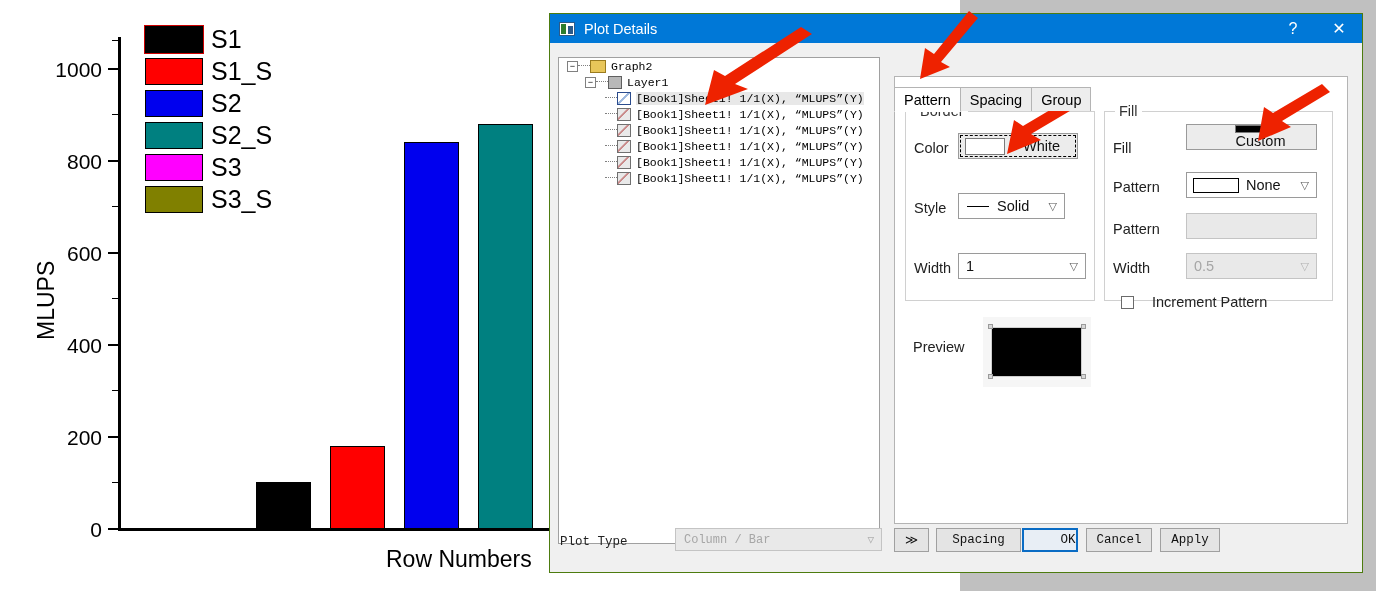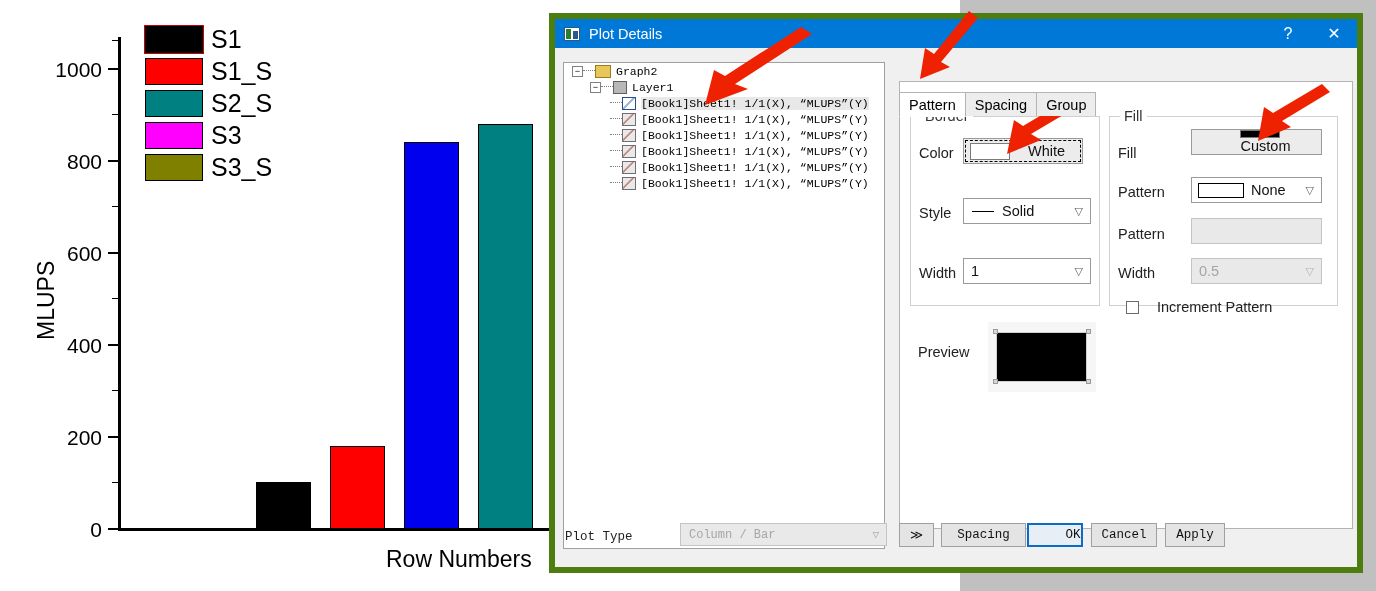--- a/index.html
+++ b/index.html
@@ -34,21 +34,21 @@
   
   #legend { position: absolute; left: 145px; top: 23px; }
   .legend-row { display: flex; align-items: center; height: 32px; }
   .legend-swatch { width: 58px; height: 27px; border: 1px solid #000; box-sizing: border-box; }
   .legend-swatch.sel { outline: 1px solid #c00; outline-offset: 0px; }
   .legend-label { font-size: 25px; color: #000; margin-left: 8px; line-height: 1; }
 
   
   #dialog {
     position: absolute; left: 549px; top: 13px; width: 814px; height: 560px;
-    background: #0ea5e9; border: 6px solid #4d7c0f; box-sizing: border-box;
+    background: #0ea5e9; border: 1px solid #4d7c0f; box-sizing: border-box;
     font-family: "Liberation Sans", sans-serif;
   }
   #titlebar {
     position: absolute; left: 0; top: 0; right: 0; height: 29px;
     background: #0078d7; display: flex; align-items: center;
   }
   #title-icon {
     width: 16px; height: 14px; margin-left: 9px; background: #fff;
     border: 1px solid #2b5a8a; box-sizing: border-box; position: relative;
   }
@@ -200,20 +200,24 @@
     <div id="legend">
       <div class="legend-row">
         <span class="legend-swatch sel" style="background:#000000;"></span>
         <span class="legend-label">S1</span>
       </div>
       <div class="legend-row">
         <span class="legend-swatch" style="background:#ff0000;"></span>
         <span class="legend-label">S1_S</span>
       </div>
       <div class="legend-row">
+        <span class="legend-swatch" style="background:#0000ee;"></span>
+        <span class="legend-label">S2</span>
+      </div>
+      <div class="legend-row">
         <span class="legend-swatch" style="background:#008080;"></span>
         <span class="legend-label">S2_S</span>
       </div>
       <div class="legend-row">
         <span class="legend-swatch" style="background:#ff00ff;"></span>
         <span class="legend-label">S3</span>
       </div>
       <div class="legend-row">
         <span class="legend-swatch" style="background:#808000;"></span>
         <span class="legend-label">S3_S</span>
@@ -291,21 +295,21 @@
         <div class="groupbox" style="left:10px;top:34px;width:190px;height:190px;">
           <span class="group-title">Border</span>
 
           <span class="ctl-label" style="left:8px;top:28px;">Color</span>
           <div class="colorbtn focus" style="left:52px;top:21px;width:120px;height:26px;">
             <span class="swatch white"></span>
             <span class="cname">White</span>
           </div>
 
           <span class="ctl-label" style="left:8px;top:88px;text-align:center;">Style</span>
-          <div class="combo" style="left:52px;top:81px;width:128px;height:26px;">
+          <div class="combo" style="left:52px;top:81px;width:107px;height:26px;">
             <span class="linepreview"></span>
             <span style="margin-left:8px;">Solid</span>
             <span class="arrow">▽</span>
           </div>
 
           <span class="ctl-label" style="left:8px;top:148px;">Width</span>
           <div class="combo" style="left:52px;top:141px;width:128px;height:26px;">
             <span style="margin-left:7px;">1</span>
             <span class="arrow">▽</span>
           </div>

